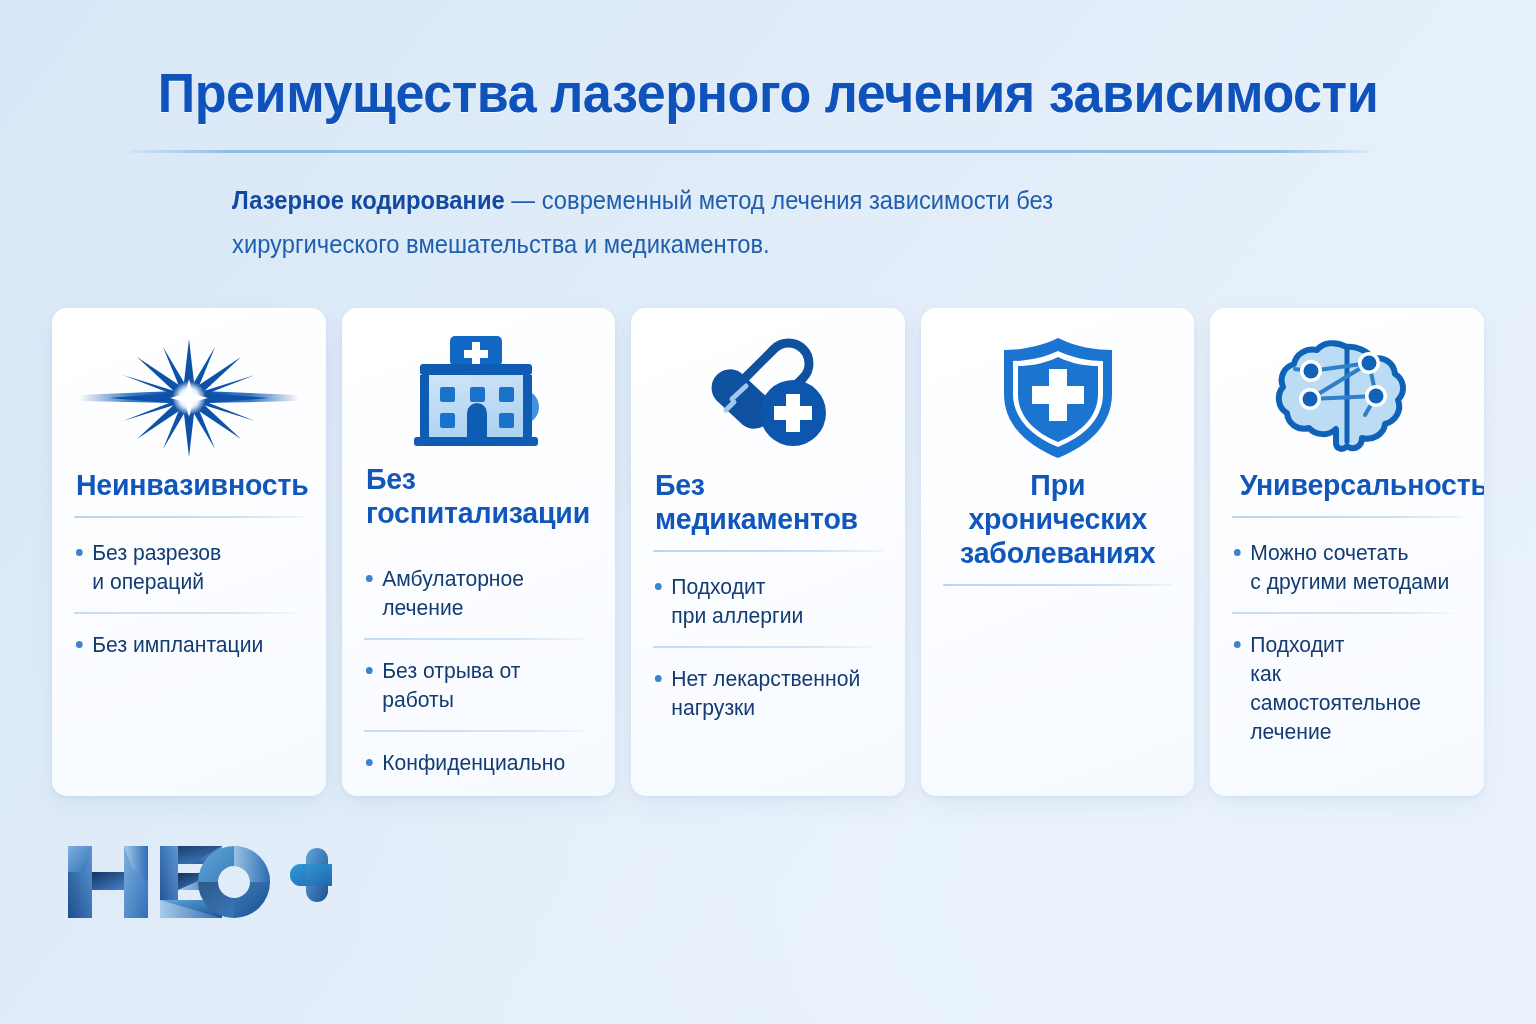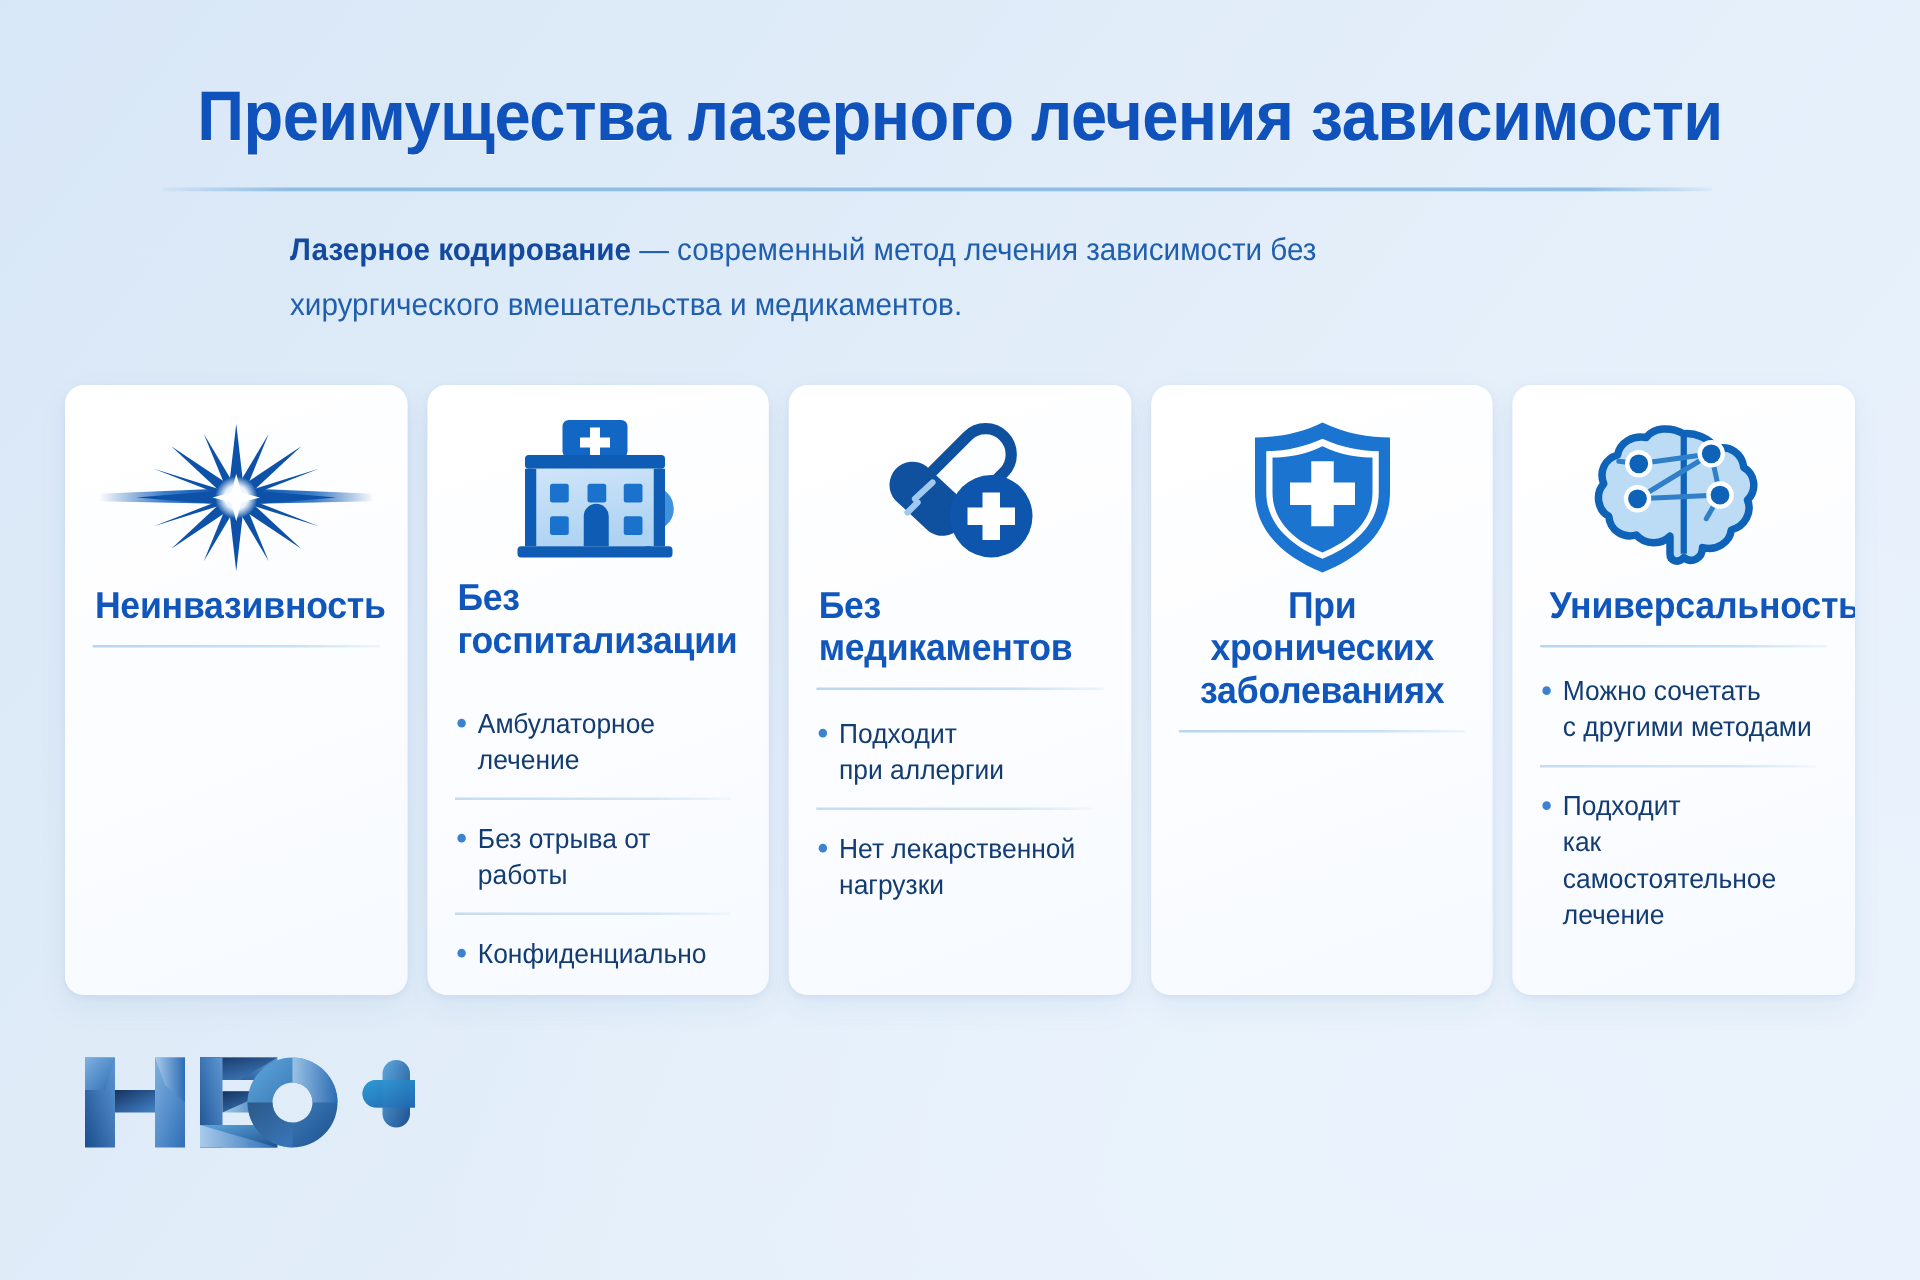--- a/index.html
+++ b/index.html
@@ -224,20 +224,31 @@
             <path d="M44 82 L105 63 L103 59 Z"></path>
             <path d="M176 82 L115 63 L117 59 Z"></path>
           </g>
 
           <circle cx="110" cy="59" r="17" fill="url(#coreG)"></circle>
           <path d="M110 40 L114 55 L129 59 L114 63 L110 78 L106 63 L91 59 L106 55 Z" fill="#ffffff"></path>
         </svg>
       </div>
       <div class="card-title">Неинвазивность</div>
       <div class="card-rule"></div>
+      <ul class="bullets">
+        <li class="bullet">
+            <span class="dot"></span>
+            <span class="txt">Без разрезов
+и операций</span>
+          </li>
+        <li class="bullet">
+            <span class="dot"></span>
+            <span class="txt">Без имплантации</span>
+          </li>
+      </ul>
     </div>
 
     <div class="card">
       <div class="card-icon">
         <svg width="160" height="122" viewBox="0 0 160 122" aria-hidden="true">
           <defs>
             <linearGradient id="bldg" x1="0" y1="0" x2="0.3" y2="1">
               <stop offset="0" stop-color="#cfe5f9"></stop>
               <stop offset="1" stop-color="#aed3f2"></stop>
             </linearGradient>

